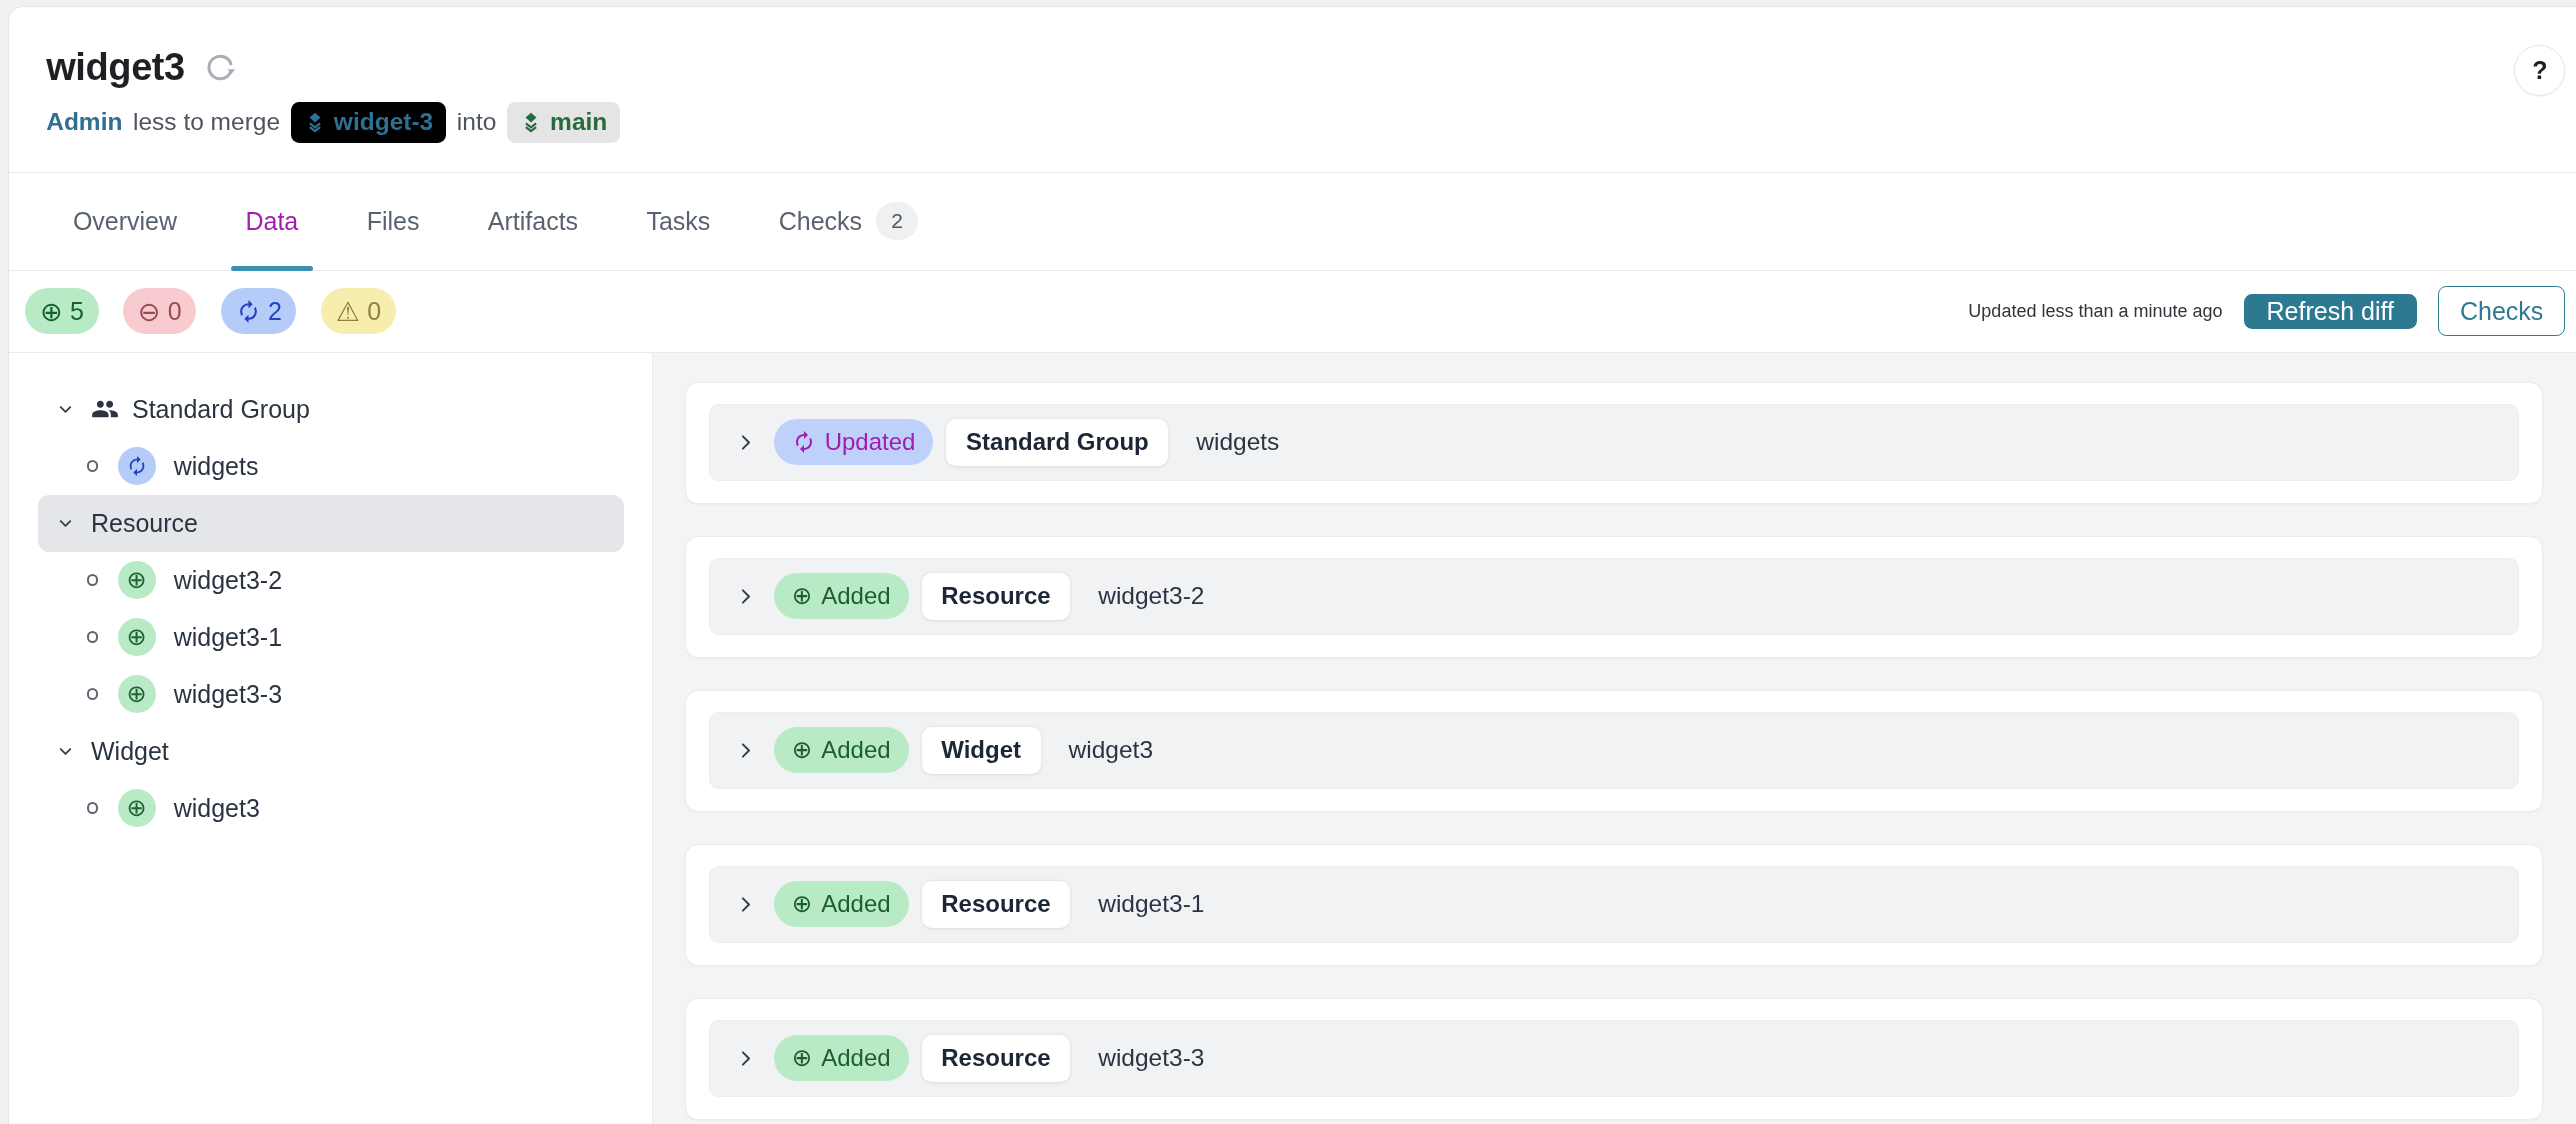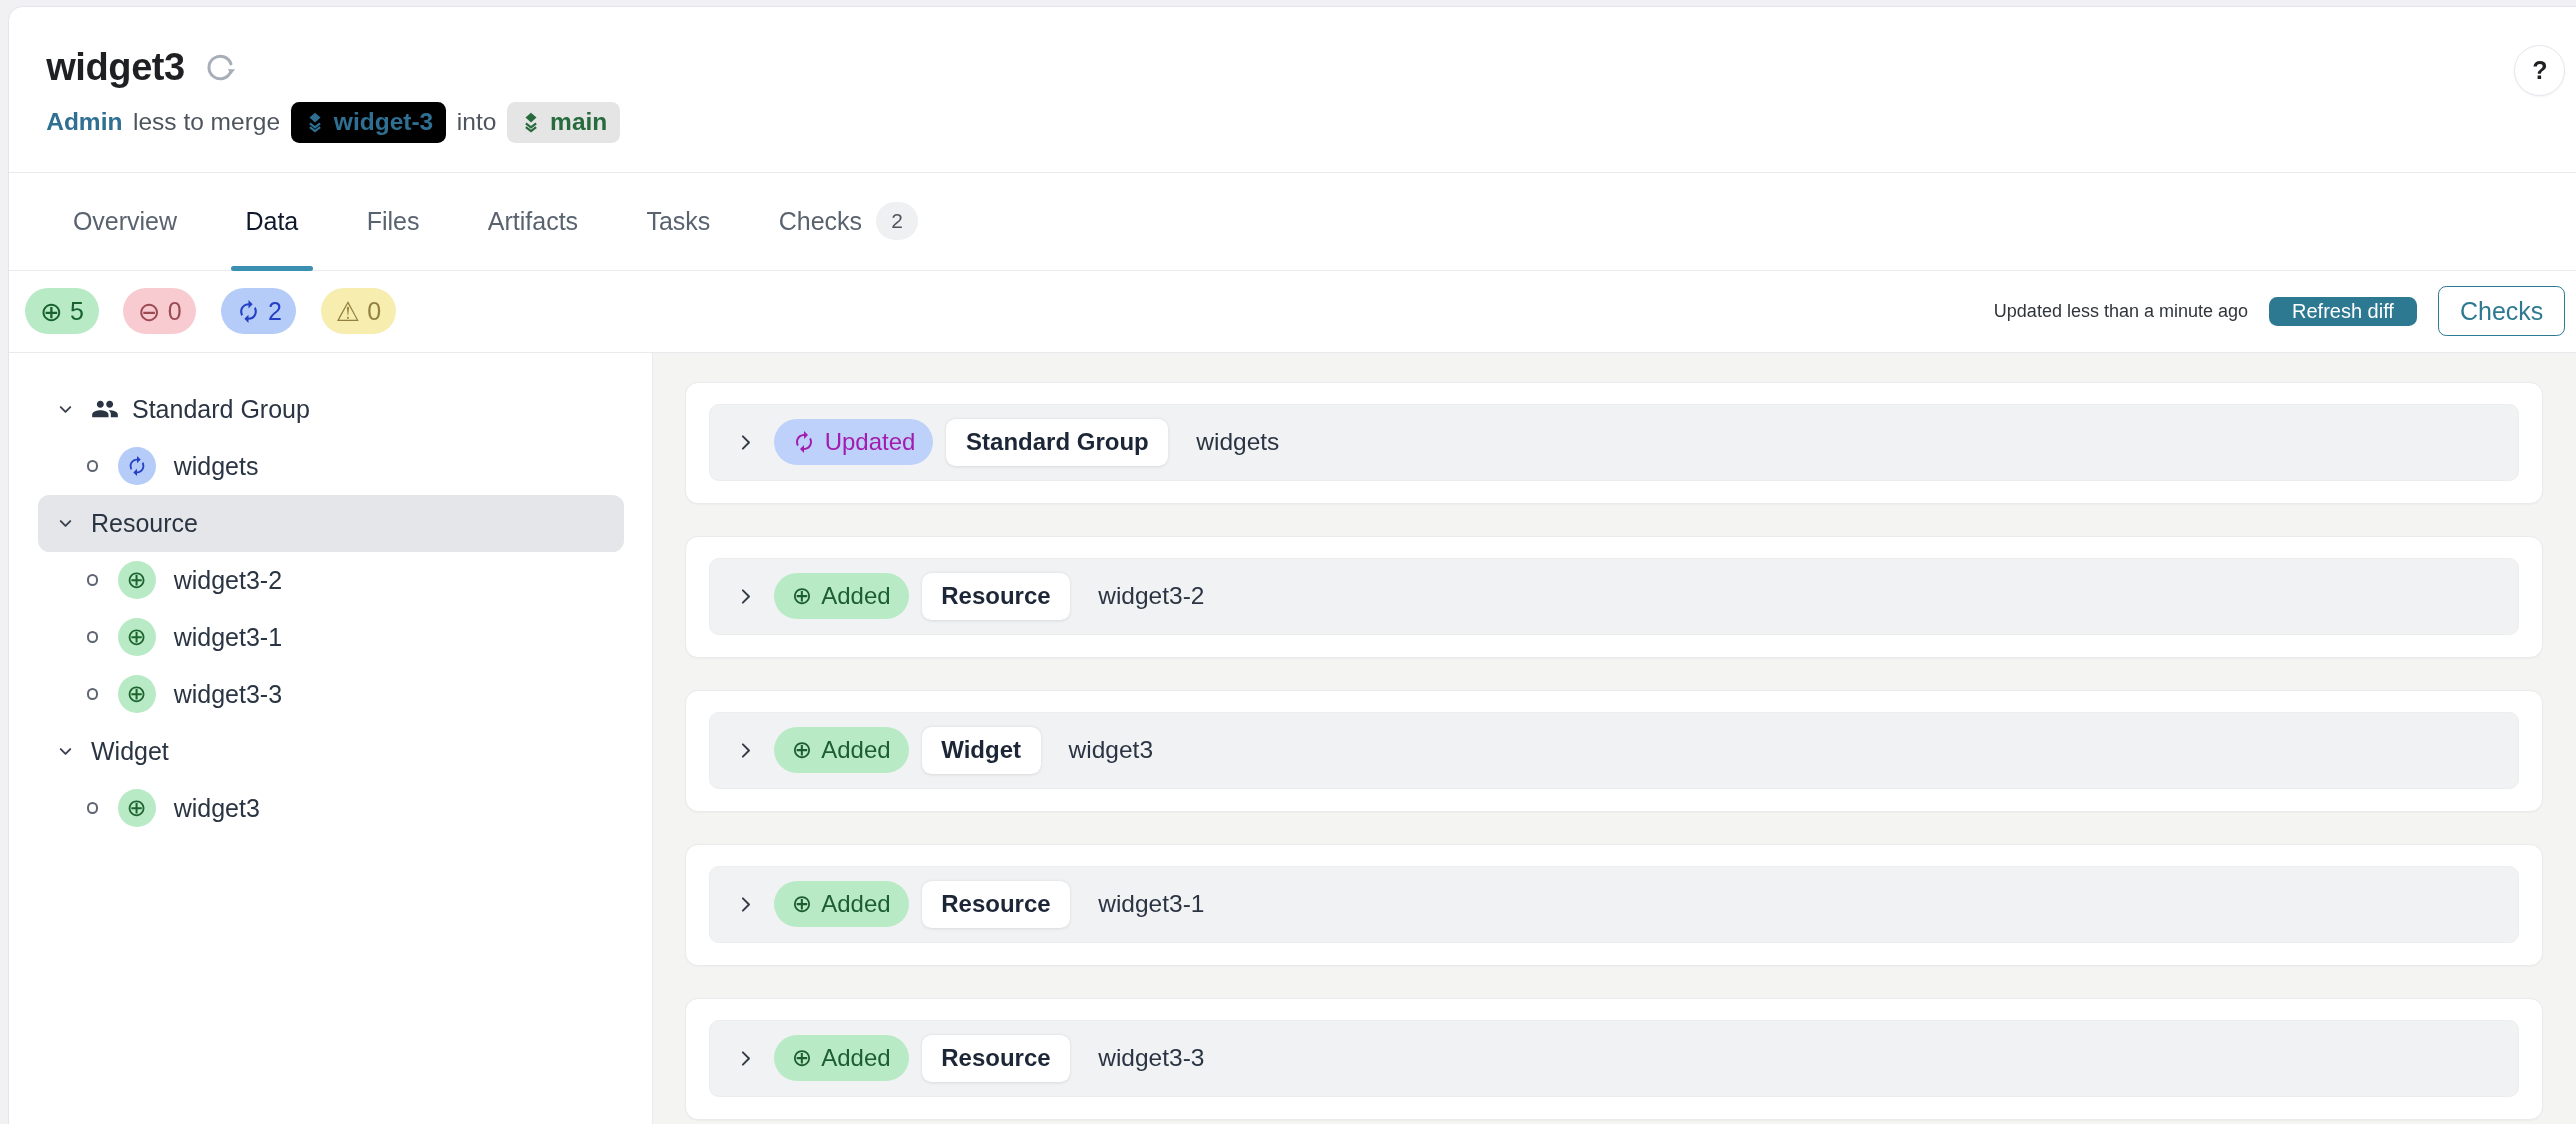--- a/index.html
+++ b/index.html
@@ -38,21 +38,21 @@
   .branch-badge svg { width: 22px; height: 22px; }
   .branch-badge.source { background: #000000; color: #2e6f92; }
   .branch-badge.target { background: #e5e5e5; color: #276b3d; }
 
   
   .tabs { height: 98px; border-bottom: 1.6px solid #e9eaee; display: flex; align-items: stretch; padding-left: 49px; flex: none; }
   .tab {
     position: relative; display: flex; align-items: center; gap: 14px;
     padding: 0 14.7px; margin-right: 39px; font-size: 25px; color: #59626f; cursor: pointer;
   }
-  .tab.active { color: #0f172a; }
+  .tab.active { color: #a21caf; }
   .tab.active::after {
     content: ""; position: absolute; left: 0; right: 0; bottom: -1.6px;
     height: 5.7px; background: #3b8fb0; border-radius: 3.3px;
   }
   .tab-count {
     background: #eef0f2; color: #4d545e; font-size: 21px;
     min-width: 42px; height: 38px; padding: 0 8.2px; border-radius: 815px;
     display: inline-flex; align-items: center; justify-content: center;
   }
 
@@ -66,21 +66,21 @@
   .stat-pill .glyph { font-size: 27px; }
   .stat-pill svg { width: 25px; height: 25px; }
   .stat-added    { background: #b9eac6; color: #17622e; }
   .stat-removed  { background: #f8cbd1; color: #9c4a52; }
   .stat-modified { background: #b5ccf8; color: #2440c4; }
   .stat-warning  { background: #f6edae; color: #93803f; }
   .toolbar-right { display: flex; align-items: center; gap: 21px; }
   .updated-text { font-size: 18px; color: #30353b; }
   .btn-primary {
     background: #2e7992; color: #fff; border: none; border-radius: 8.2px;
-    font-size: 20px; font-weight: 500; padding: 3px 23px; cursor: pointer;
+    font-size: 25px; font-weight: 500; padding: 3px 23px; cursor: pointer;
     font-family: "Liberation Sans", sans-serif;
   }
   .btn-outline {
     background: #fff; color: #2e7992; border: 1.6px solid #2e7992; border-radius: 8.2px;
     font-size: 25px; font-weight: 500; padding: 9.8px 21px; cursor: pointer;
     font-family: "Liberation Sans", sans-serif;
   }
 
   
   .content { flex: 1; display: flex; min-height: 0; }

